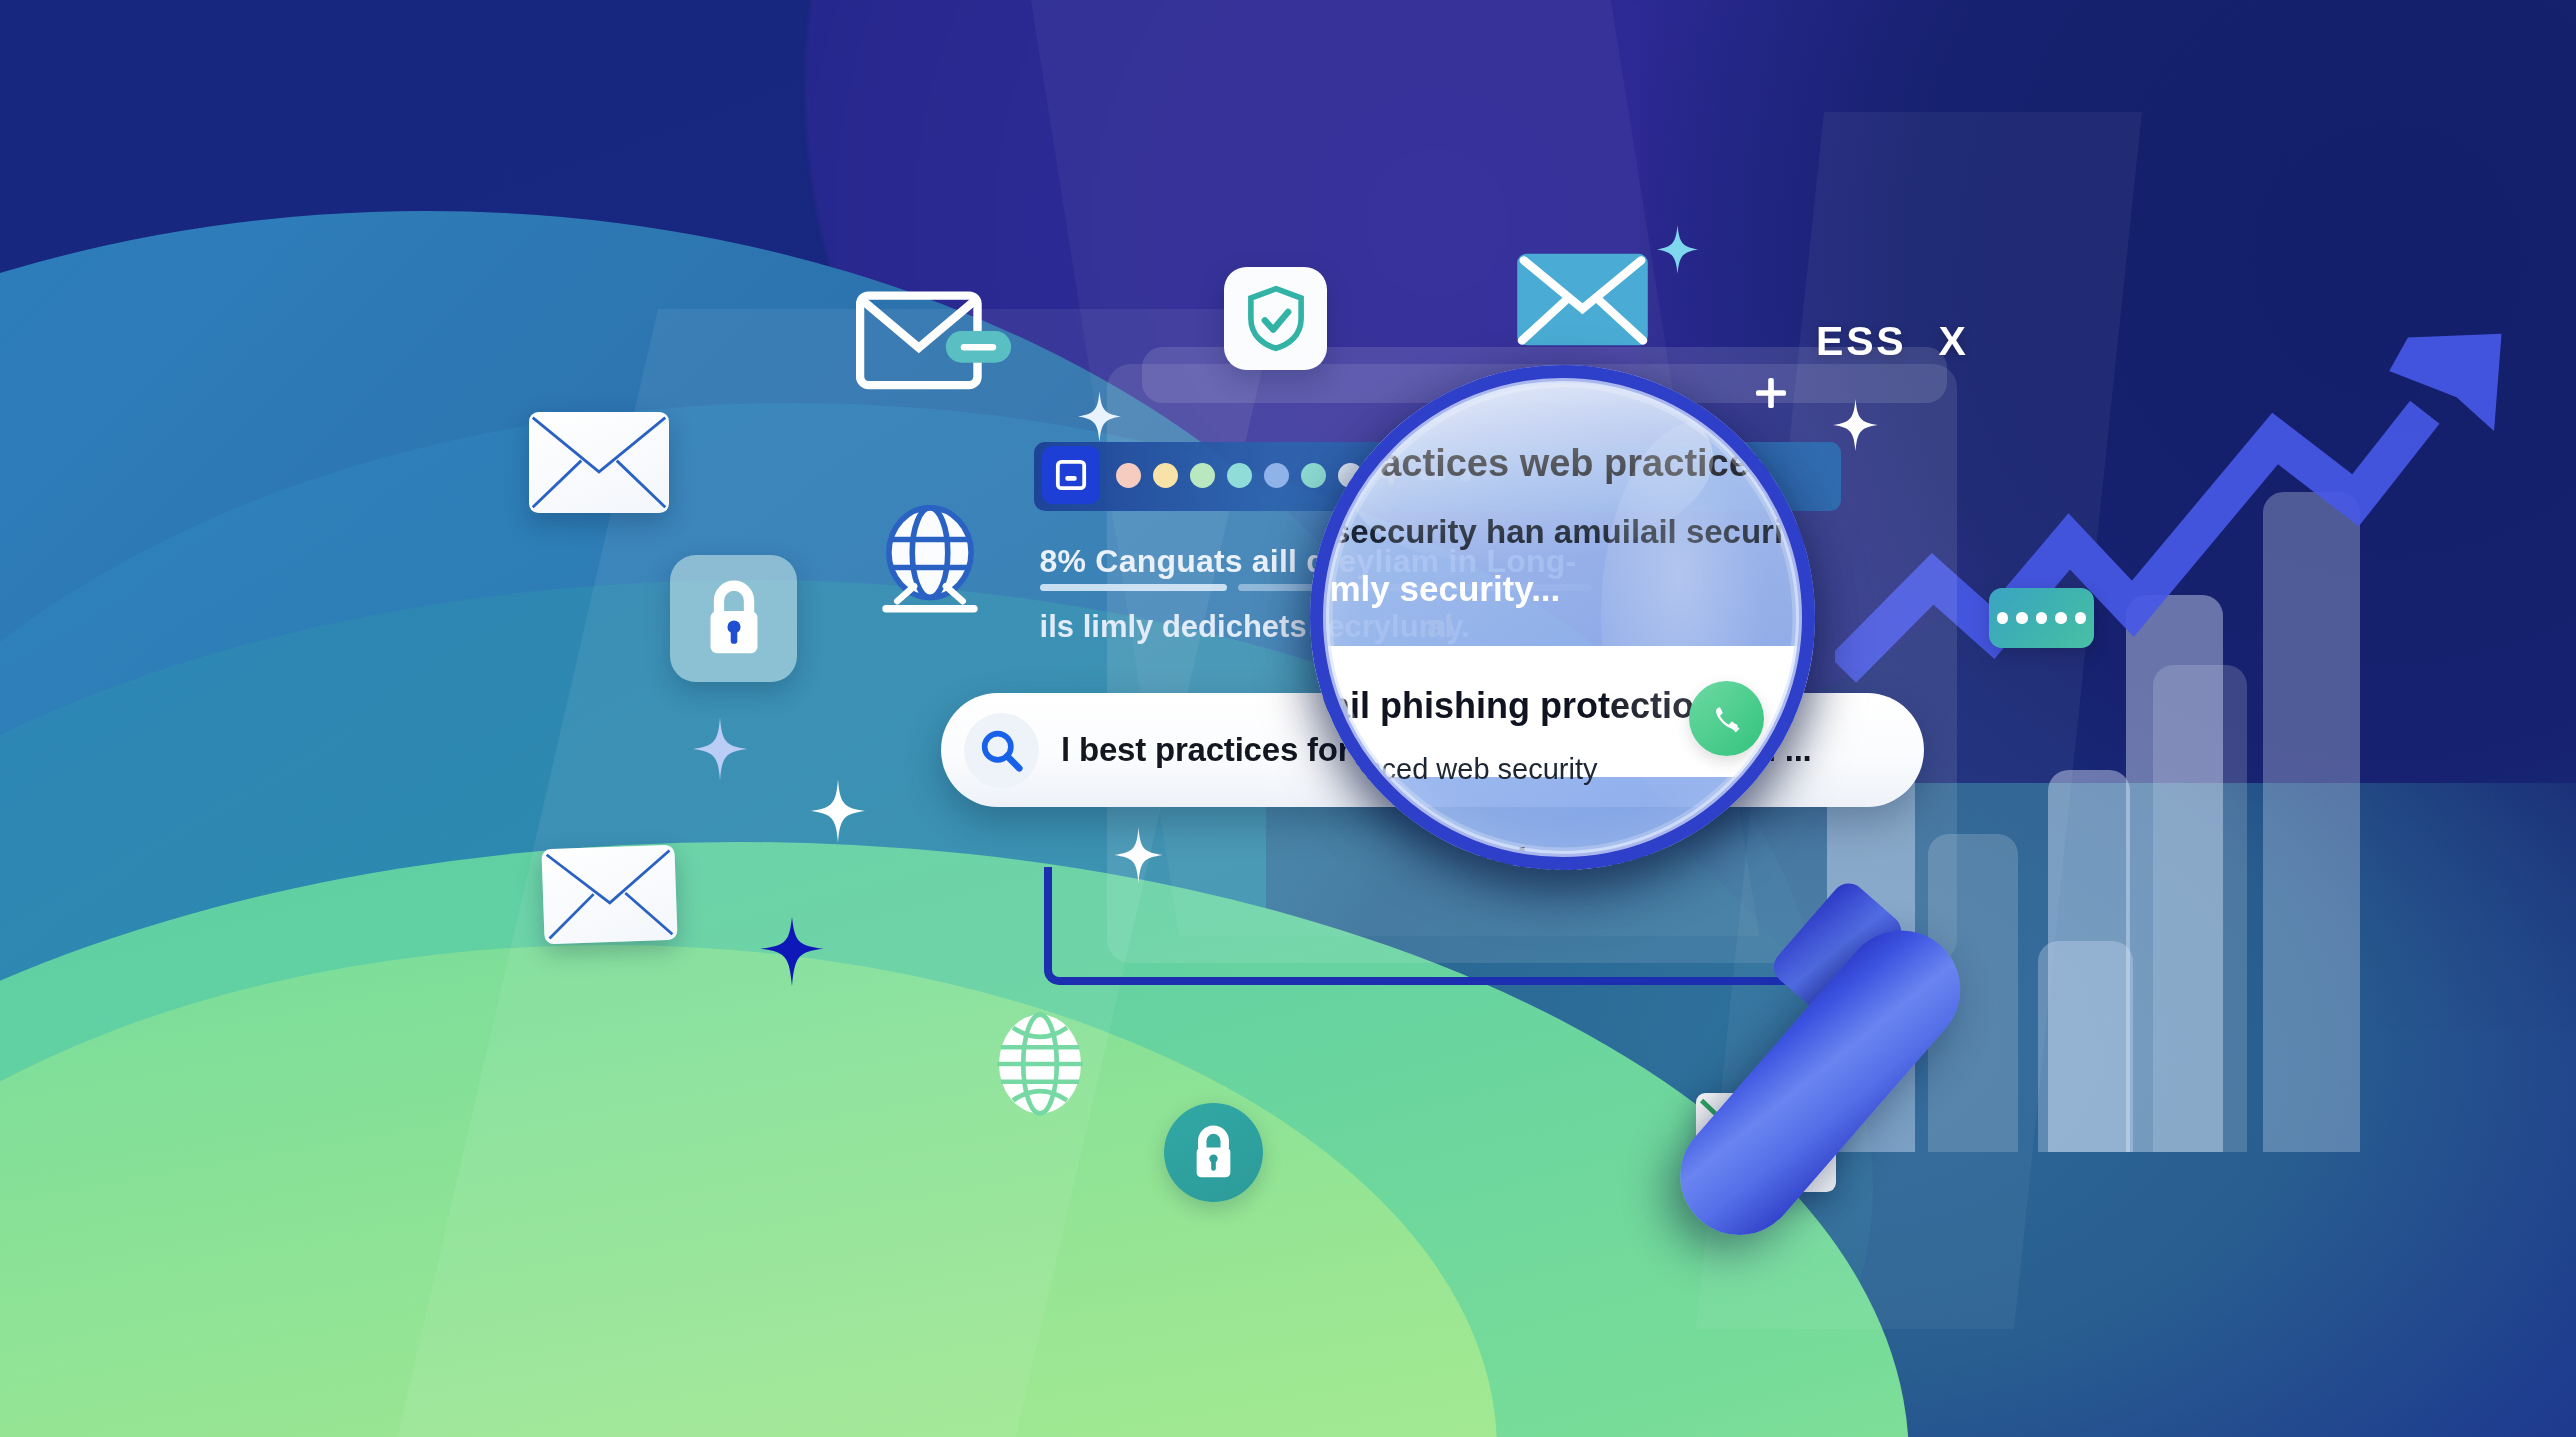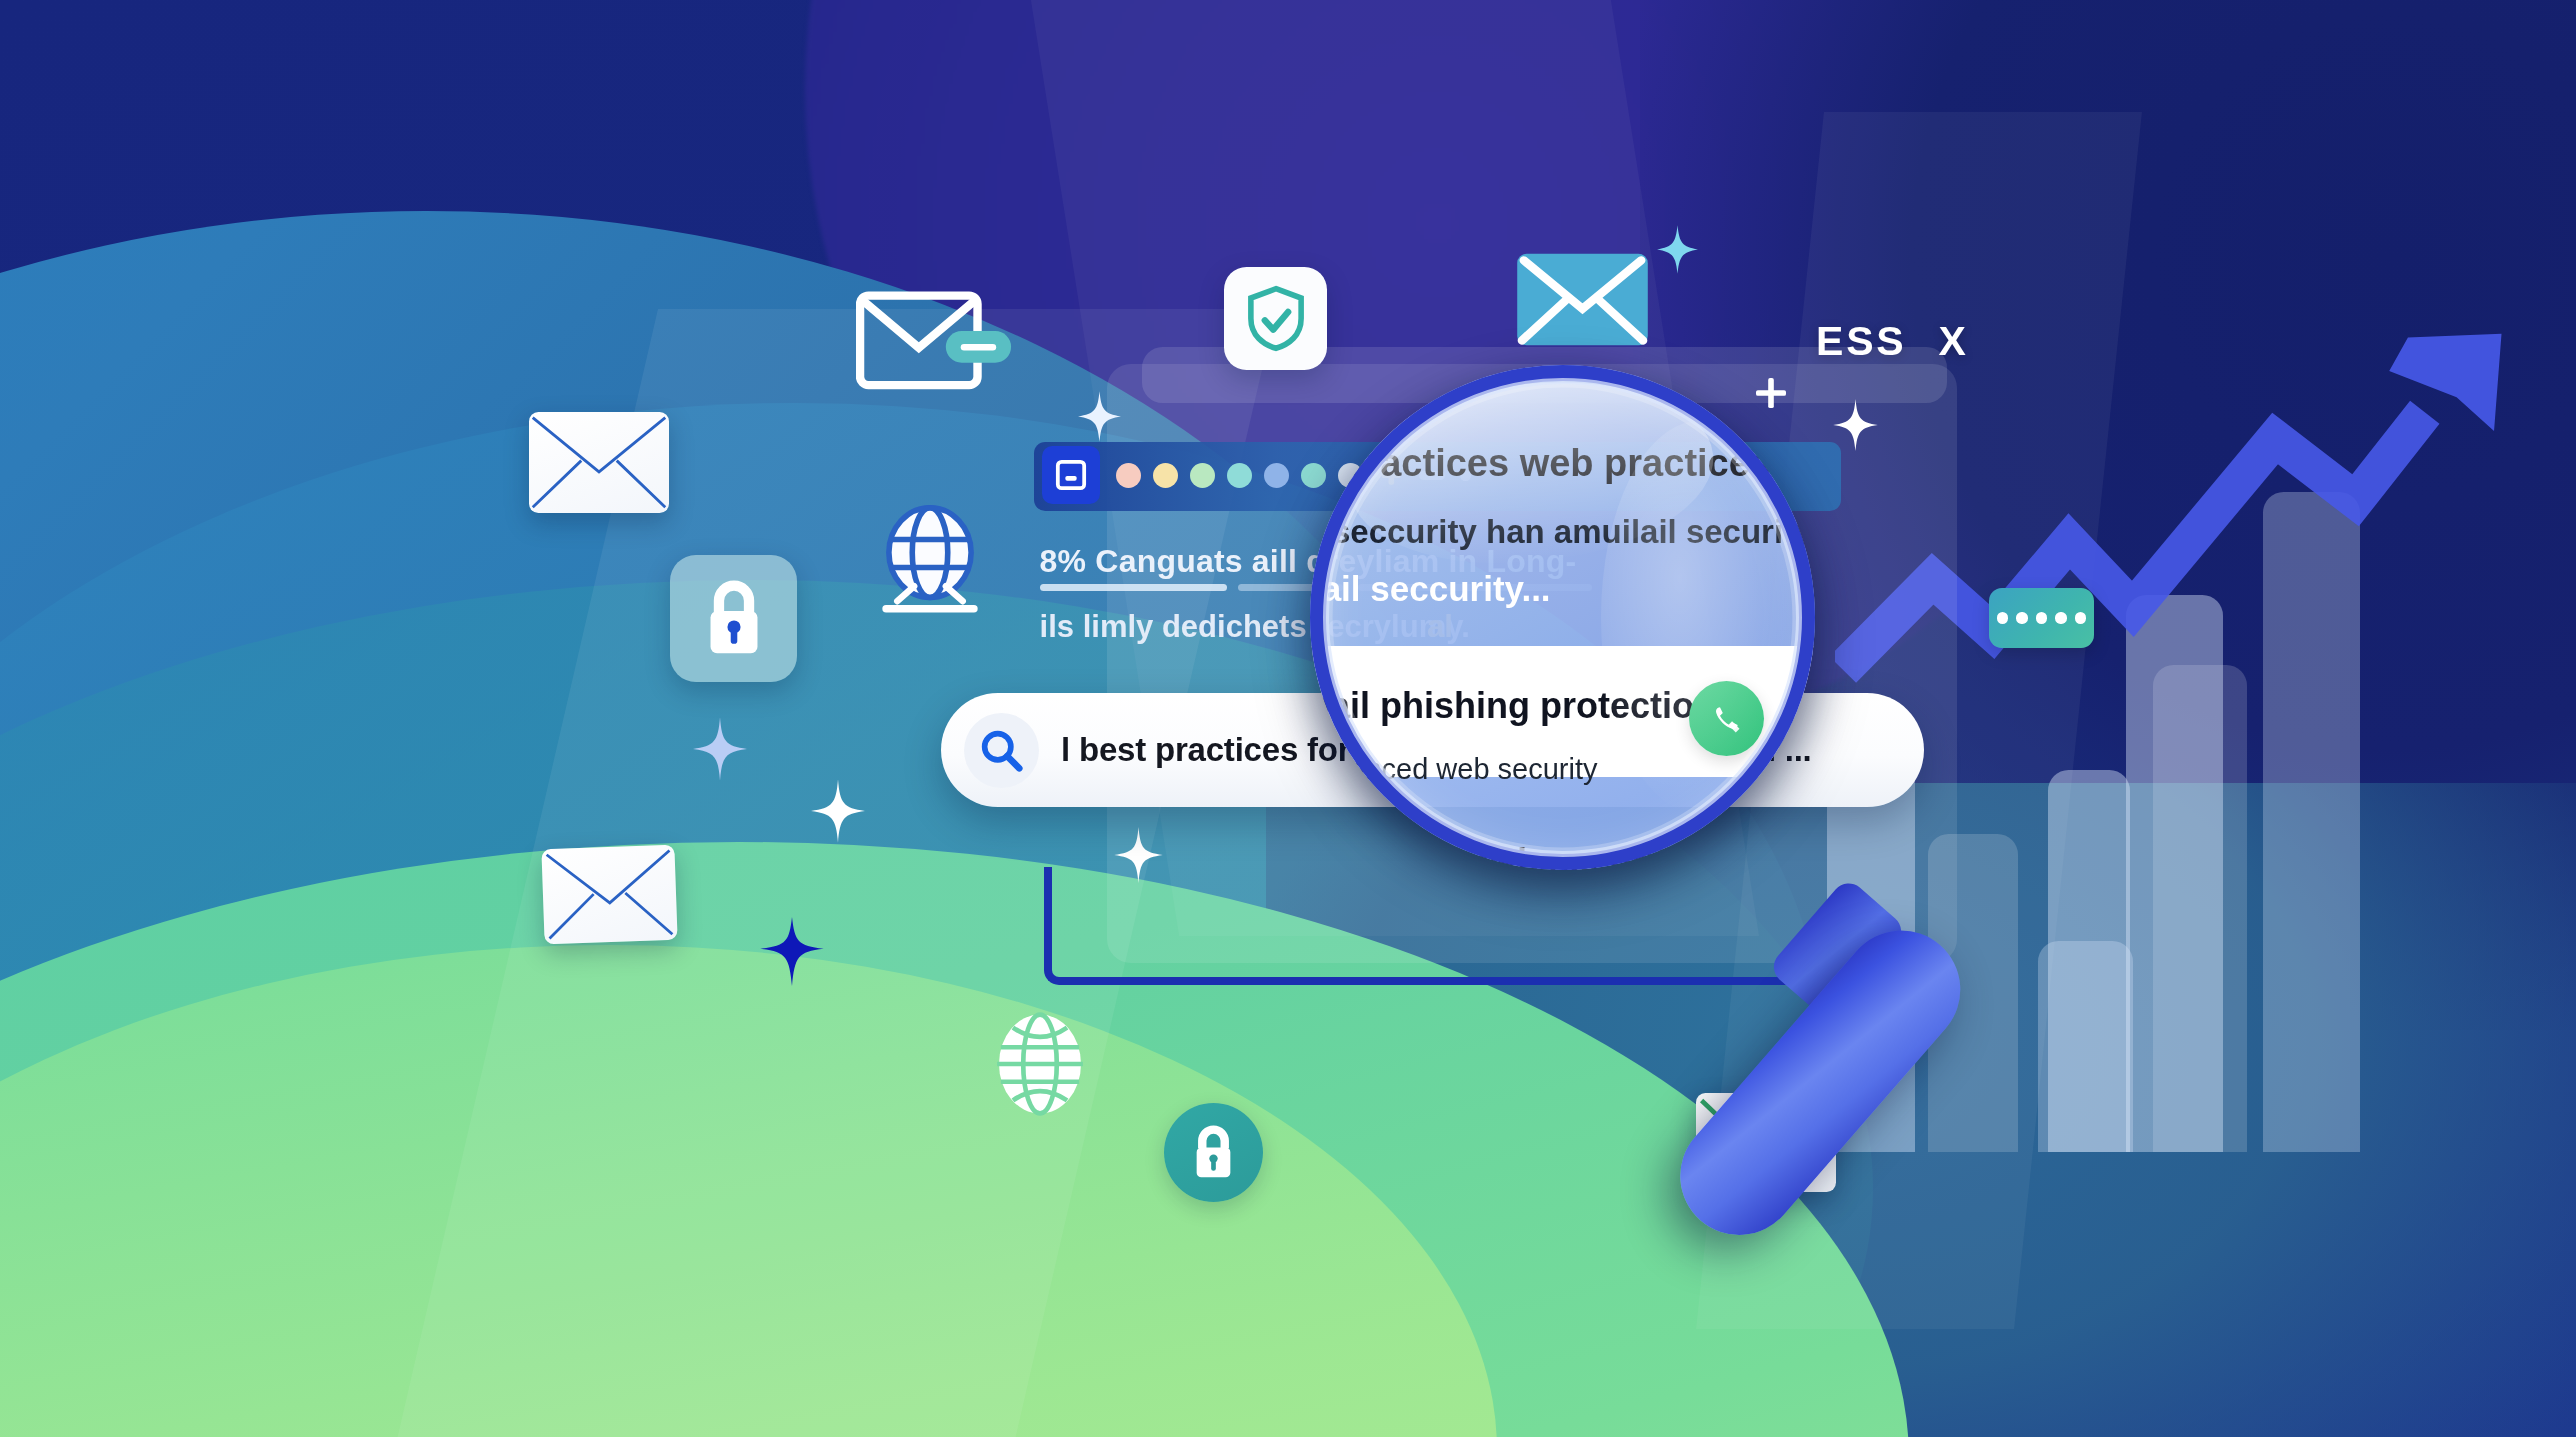--- a/index.html
+++ b/index.html
@@ -447,21 +447,21 @@
     </div>
     <div id="search-text" placeholder="Search the web">l best practices for e    -mail phishing protection ...</div>
   </div>
 
   <div id="mag">
     <div id="mag-lens">
       <div id="mag-content">
         <div class="mtext" id="mag-topglyph">… ІV′′</div>
         <div class="mtext" id="mt1">ail practices web practices</div>
         <div class="mtext" id="mt2">e seccurity han amuilail security</div>
-        <div class="mtext" id="mt3">tail seccurity...</div>
+        <div class="mtext" id="mt3">limly security...</div>
 
         <div id="mag-white-band"></div>
         <div class="mtext" id="mt4">-mail phishing protection ...</div>
 
         <div id="wa-icon">
           <svg width="39" height="39" viewBox="0 0 42 42">
             <path d="M14 9 c-3 0-5 3-4 6 c2 7 10 15 17 17 c3 1 6-1 6-4 l-6-3 l-3 3 c-4-2-8-6-10-10 l3-3 Z" fill="#fff"></path>
             <path d="M27 24 l8 8 l-4 4 l-8-8 Z" fill="#fff" opacity=".92"></path>
           </svg>
         </div>

